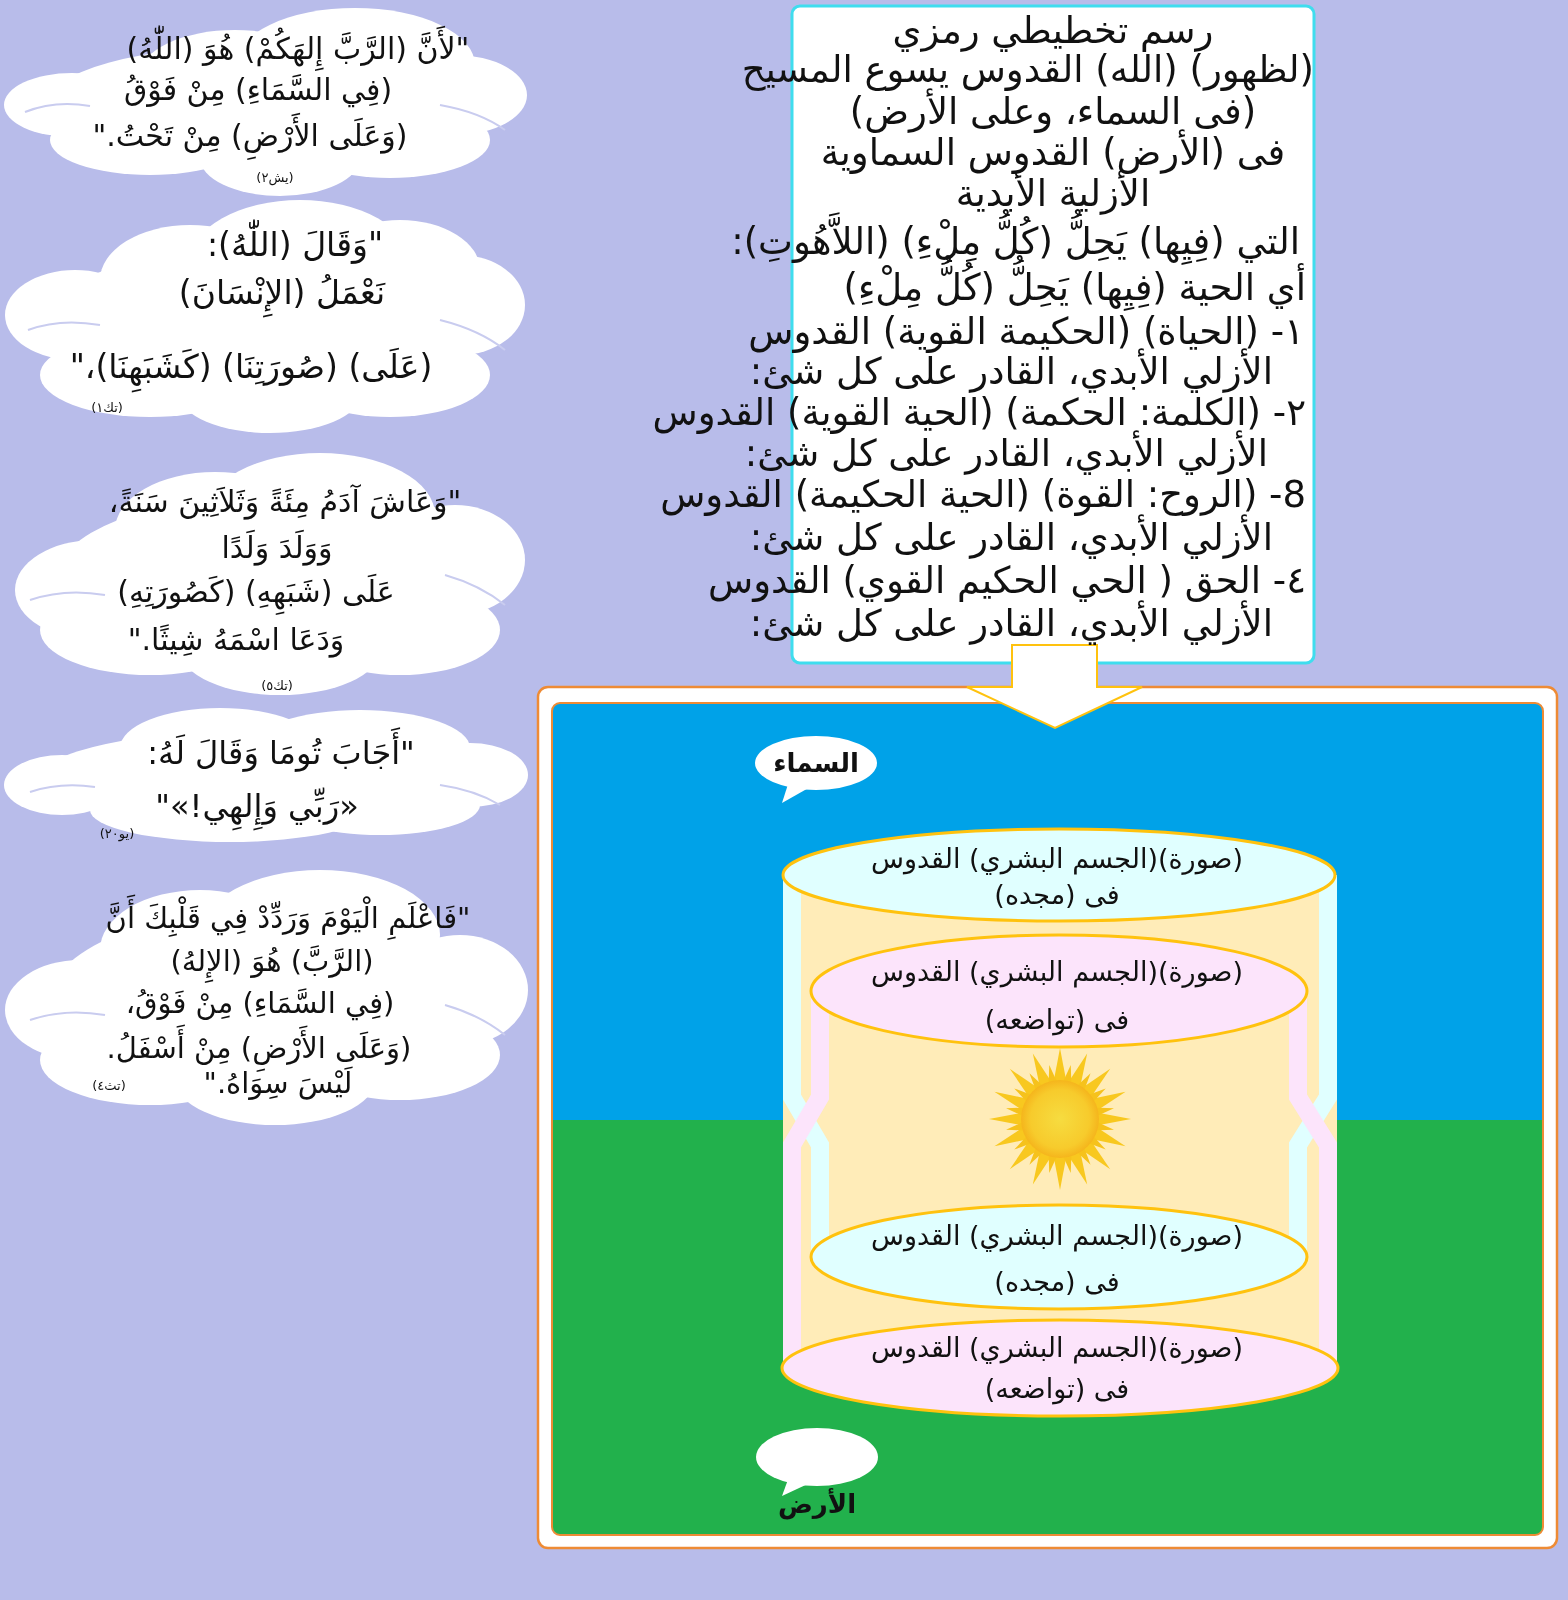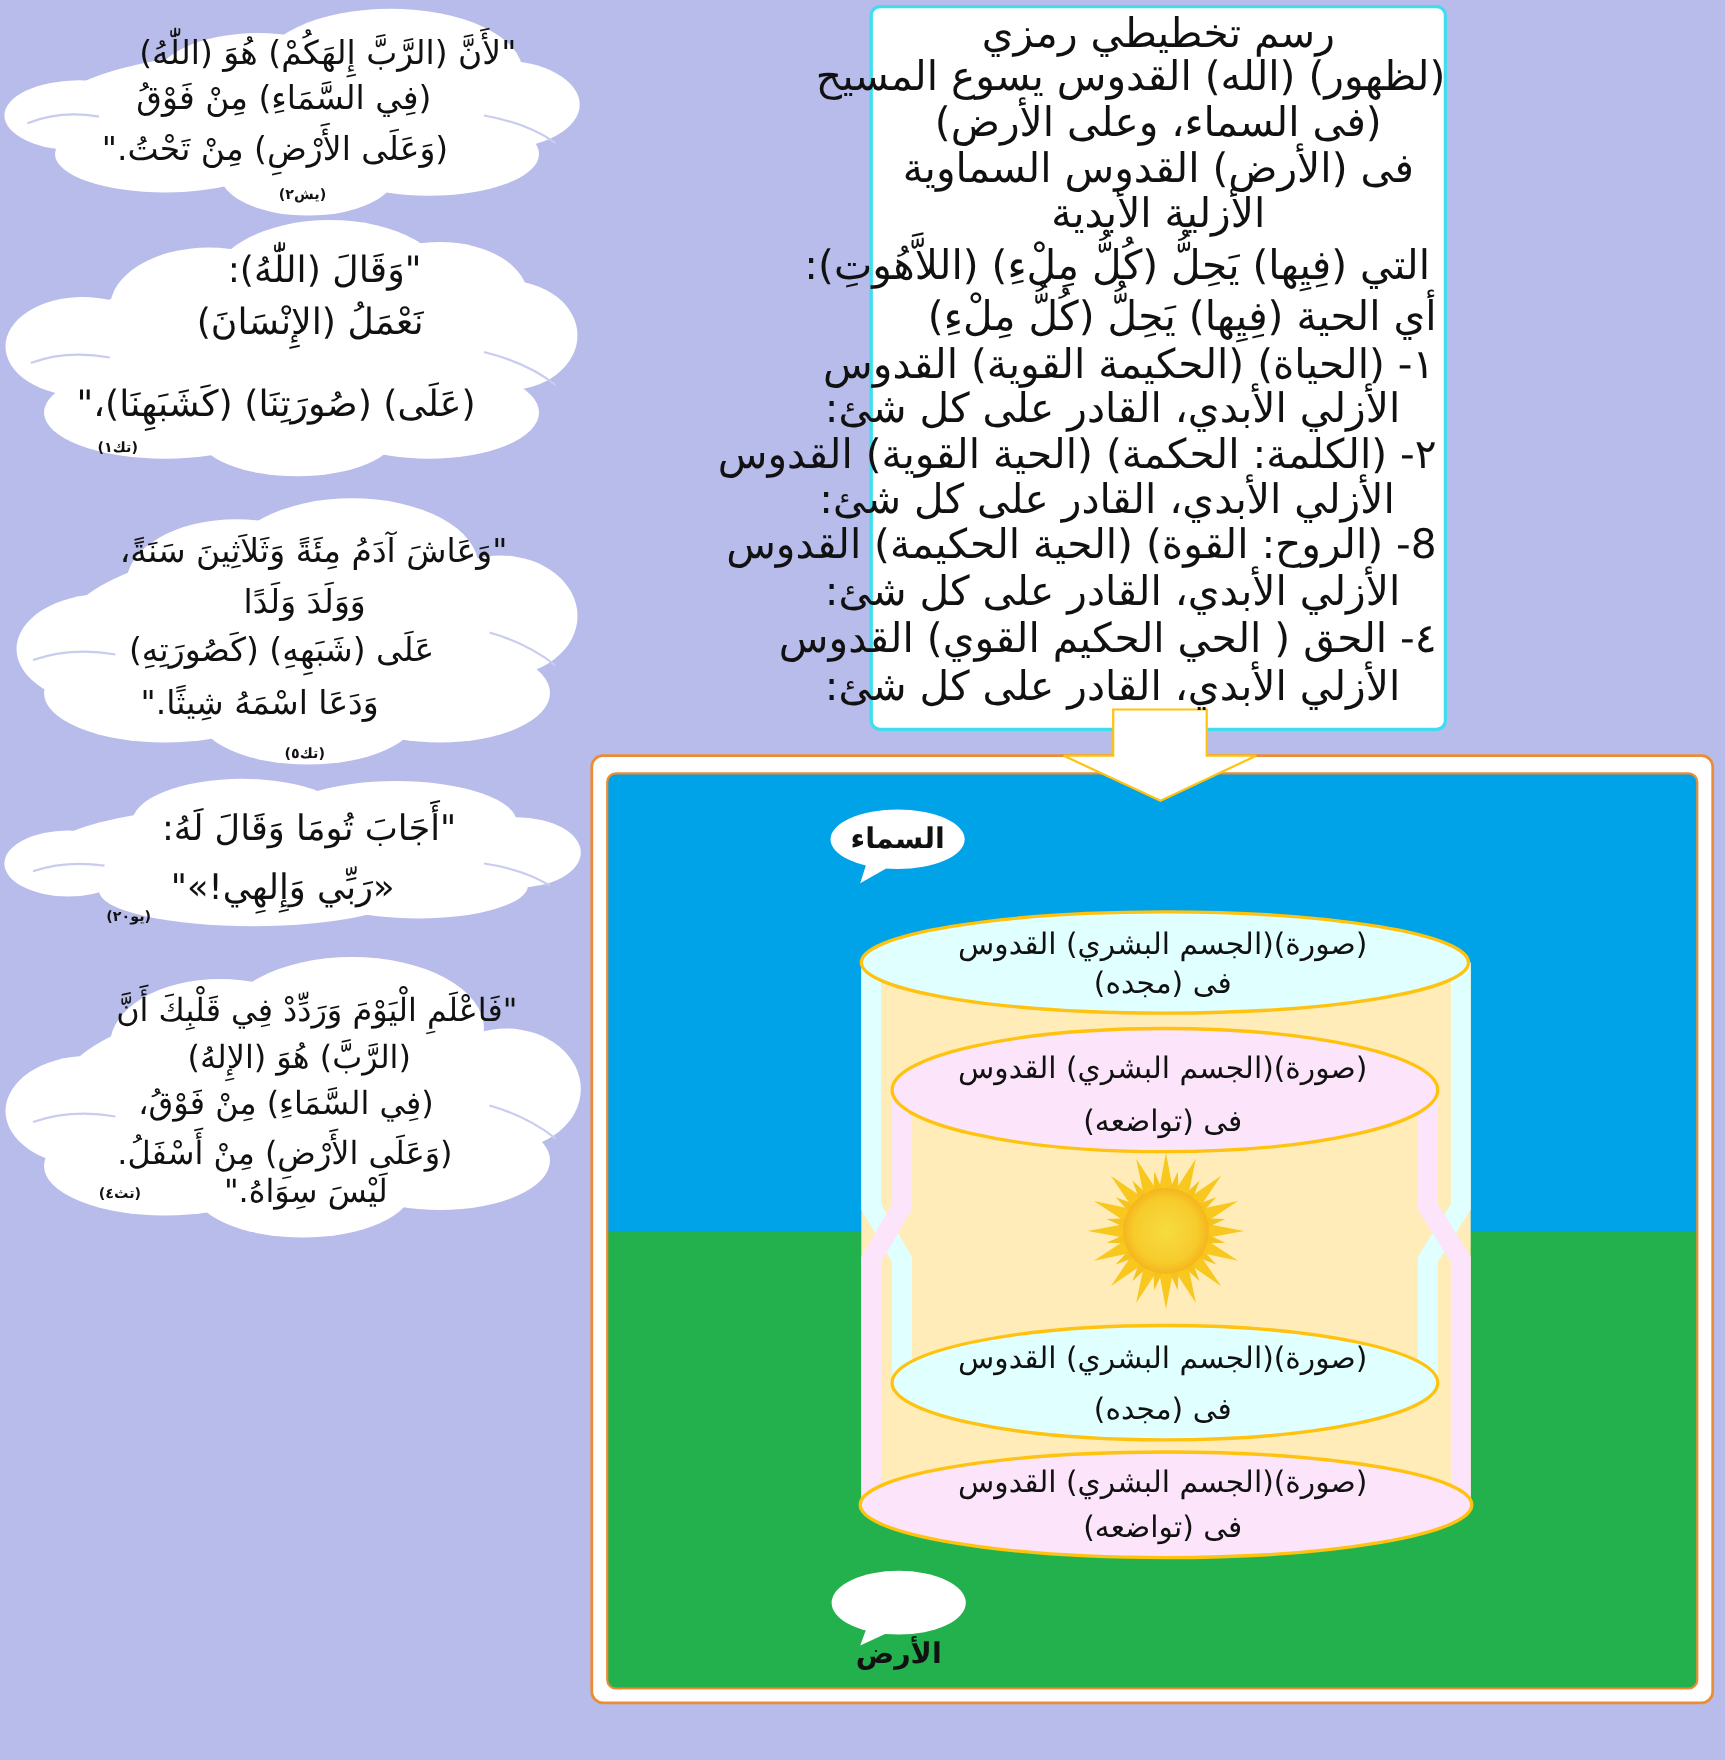--- a/index.html
+++ b/index.html
@@ -11,21 +11,21 @@
     }
     svg.stage { position: absolute; left: 0; top: 0; }
     .ln {
       position: absolute; white-space: nowrap; direction: rtl;
       text-align: center; font-family: "DejaVu Sans", sans-serif;
     }
     .cl { font-size: 30px; line-height: 44px; width: 520px; }
     .cl2 { font-size: 33px; line-height: 48px; width: 520px; }
     .cl4 { font-size: 32px; line-height: 46px; width: 520px; }
     .cl5 { font-size: 29px; line-height: 42px; width: 520px; }
-    .cite { font-size: 13px; line-height: 16px; width: 80px; font-weight: bold; }
+    .cite { font-size: 13px; line-height: 16px; width: 80px; }
     .tb { font-size: 37px; line-height: 40px; }
     .tbc { left: 792px; width: 522px; }
     .tbr { text-align: left; }
     .lbl { font-size: 27px; line-height: 40px; font-weight: normal; left: 757px; width: 600px; }
     .bub { font-size: 26px; line-height: 40px; font-weight: bold; width: 120px; }
   </style>
 </head>
 <body>
 
 <svg class="stage" width="1568" height="1600" viewBox="0 0 1568 1600">

